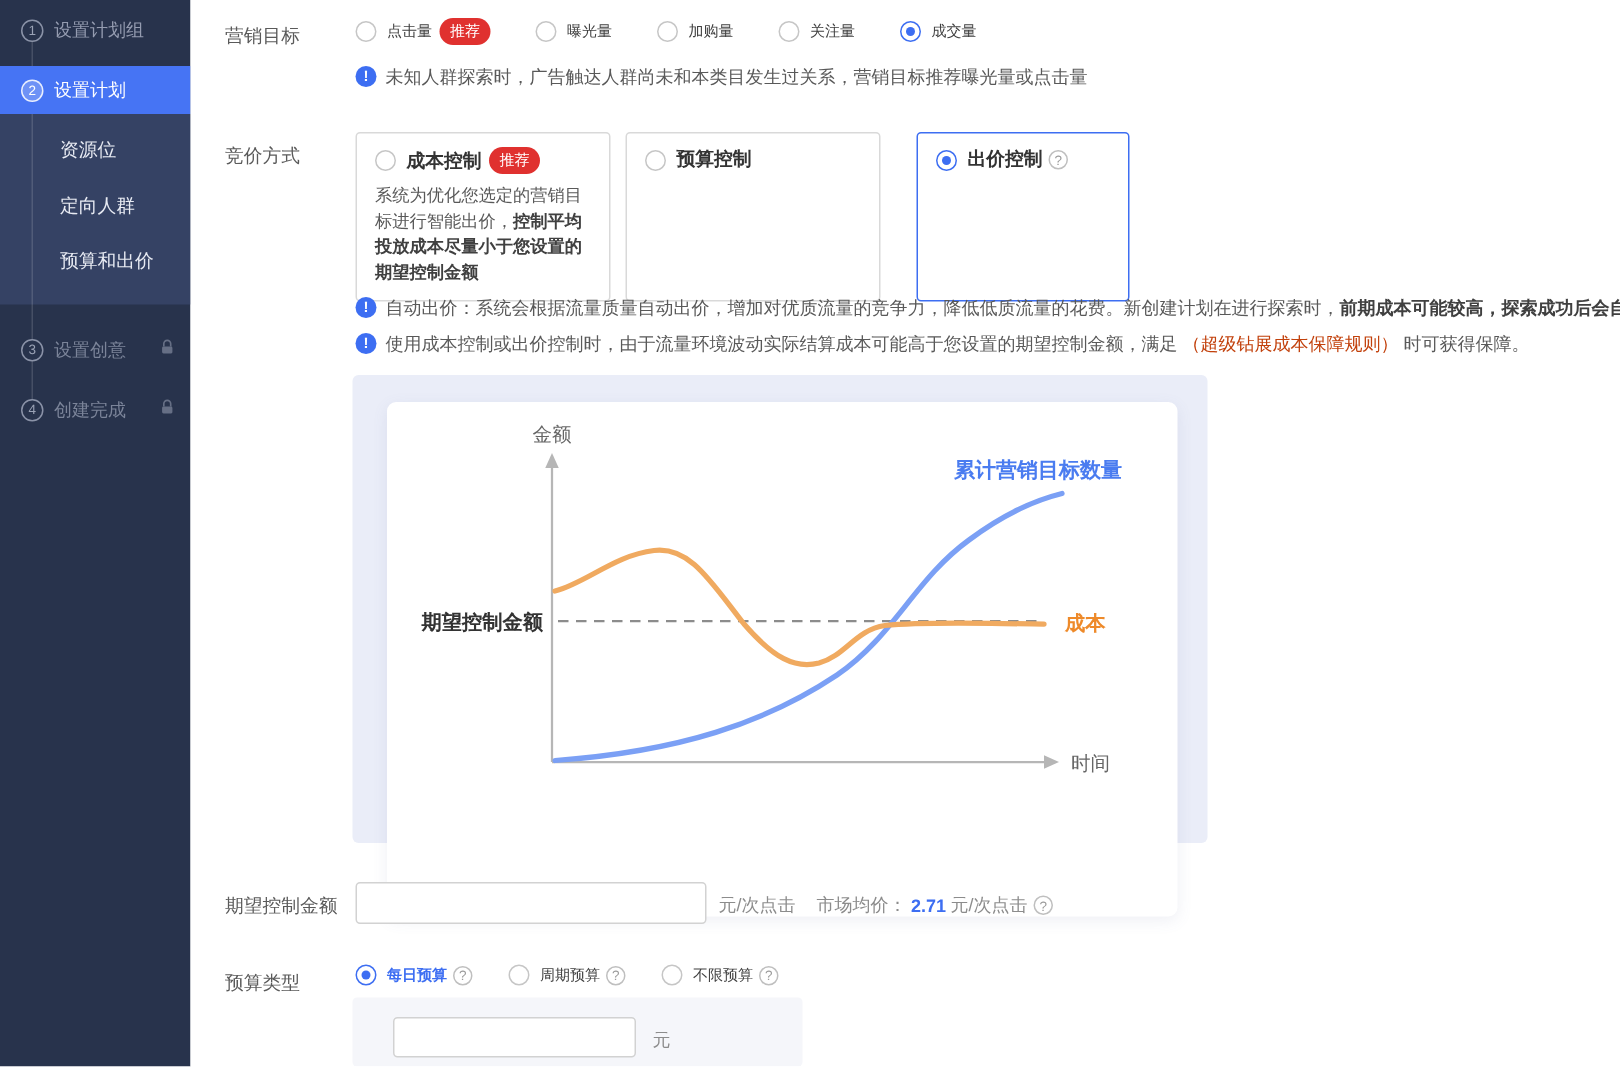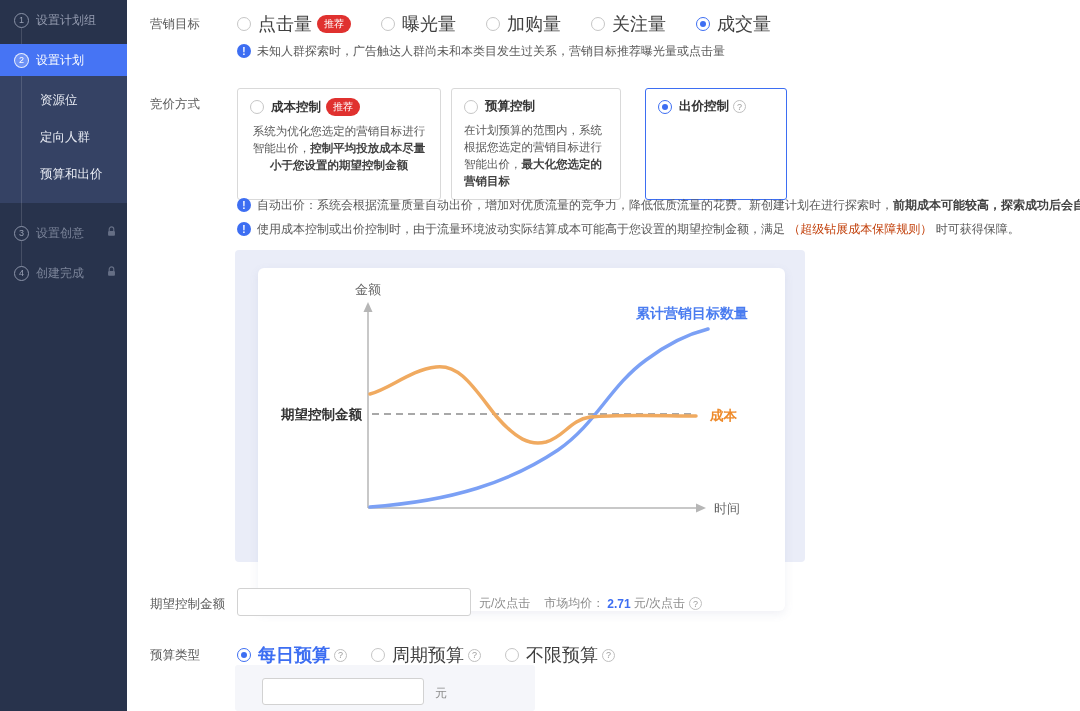--- a/index.html
+++ b/index.html
@@ -25,21 +25,21 @@
   
   .main { position:relative; flex:1; height:711px; background:#fff; overflow:hidden; }
   .flabel { position:absolute; left:23px; color:#5a5a5a; font-size:12.5px; }
 
   
   .radio-row { position:absolute; display:flex; align-items:center; }
   .ropt { display:flex; align-items:center; margin-right:30px; cursor:pointer; }
   .rdot { width:14px; height:14px; border-radius:50%; border:1px solid #c6c6c6; background:#fff; margin-right:7px; position:relative; flex:0 0 14px; }
   .ropt.sel .rdot { border-color:#3d6ef2; }
   .ropt.sel .rdot::after { content:""; position:absolute; left:3px; top:3px; width:6px; height:6px; border-radius:50%; background:#3d6ef2; }
-  .rtext { color:#404040; font-size:18px; }
+  .rtext { color:#404040; font-size:10px; }
   .badge { background:#e0312f; color:#fff; font-size:10px; padding:2px 7px; border-radius:9px; margin-left:5px; }
 
   .hint { position:absolute; display:flex; align-items:flex-start; color:#595959; font-size:12px; white-space:nowrap; }
   .iinfo { width:14px; height:14px; border-radius:50%; background:#3d6ef2; color:#fff; font-size:10px; font-weight:bold; display:inline-flex; align-items:center; justify-content:center; margin-right:6px; flex:0 0 14px; margin-top:1px; }
   .ihelp { width:13px; height:13px; border-radius:50%; border:1px solid #bfbfbf; color:#9b9b9b; font-size:9px; display:inline-flex; align-items:center; justify-content:center; margin-left:4px; cursor:pointer; }
   .bold { font-weight:bold; color:#404040; }
   .blue-link { color:#c2410c; cursor:pointer; }
 
   
   .cards { position:absolute; display:flex; }
@@ -138,37 +138,34 @@
         <span class="rtext">成交量</span>
       </span>
     </div>
     <div class="hint" style="left:110px; top:43px;">
       <span class="iinfo">!</span>
       <span>未知人群探索时，广告触达人群尚未和本类目发生过关系，营销目标推荐曝光量或点击量</span>
     </div>
 
     <div class="flabel" style="top:96px;">竞价方式</div>
     <div class="cards" style="left:110px; top:88px;">
-      <div class="card" style="width:204px; margin-right:10px;text-align:center;">
+      <div class="card" style="width:170px; margin-right:10px;">
         <div class="chead">
           <span class="rdot"></span>
           <span class="ctitle">成本控制</span>
           <span class="badge">推荐</span>
         </div>
         <div class="cdesc">
           <span>系统为优化您选定的营销目标进行智能出价，</span><span class="bold">控制平均投放成本尽量小于您设置的期望控制金额</span>
         </div>
       </div>
       <div class="card" style="width:170px; margin-right:24px;">
         <div class="chead">
           <span class="rdot"></span>
           <span class="ctitle">预算控制</span>
-        </div>
-        <div class="cdesc">
-          <span>在计划预算的范围内，系统根据您选定的营销目标进行智能出价，</span><span class="bold">最大化您选定的营销目标</span>
         </div>
       </div>
       <div class="card sel" style="width:142px;">
         <div class="chead">
           <span class="ropt sel" style="margin-right:0;">
               <span class="rdot"></span>
             </span>
           <span class="ctitle">出价控制</span>
           <span class="ihelp">?</span>
         </div>

